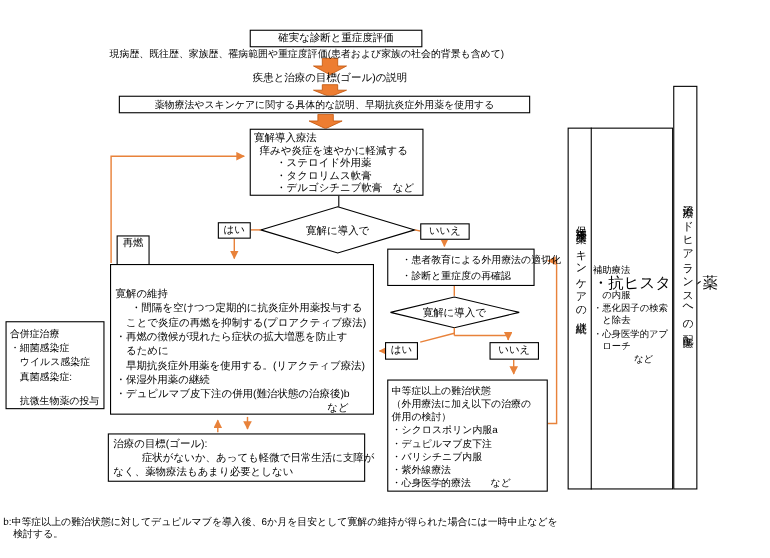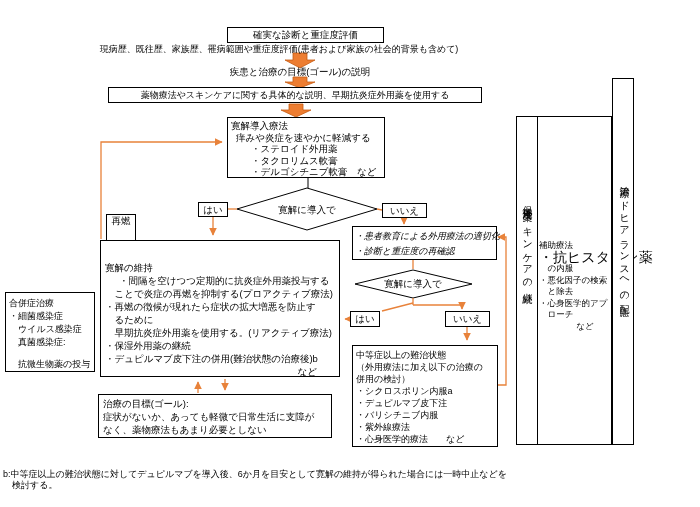--- a/index.html
+++ b/index.html
@@ -76,23 +76,23 @@
     <div class="txt ln" style="position:static;line-height:11.5px;padding-left:5px;">痒みや炎症を速やかに軽減する</div>
     <div class="txt ln" style="position:static;line-height:11.5px;padding-left:20px;">・ステロイド外用薬</div>
     <div class="txt ln" style="position:static;line-height:11.5px;padding-left:20px;">・タクロリムス軟膏</div>
     <div class="txt ln" style="position:static;line-height:11.5px;padding-left:20px;">・デルゴシチニブ軟膏　など</div>
   </div>
 
   <div class="dtext" style="left:252px;top:204px;width:110px;">寛解に導入で</div>
   <div class="lbl" style="left:198px;top:202px;width:30px;height:15px;">はい</div>
   <div class="lbl" style="left:382px;top:203px;width:45px;height:15px;">いいえ</div>
 
-  <div class="lbl" style="left:106px;top:214px;width:30px;height:29px;font-family:Liberation Mono, monospace;">再燃</div>
+  <div class="lbl" style="left:106px;top:214px;width:30px;height:29px;">再燃</div>
 
-  <div class="box" style="left:352px;top:226px;width:145px;height:34px;padding:2px 2px;font-style:italic;">
+  <div class="box" style="left:352px;top:226px;width:134px;height:34px;padding:2px 12px;">
     <div class="txt ln" style="position:static;font-size:9px;line-height:15px;">・患者教育による外用療法の適切化</div>
     <div class="txt ln" style="position:static;font-size:9px;line-height:15px;">・診断と重症度の再確認</div>
   </div>
 
   <div class="dtext" style="left:368px;top:278px;width:90px;">寛解に導入で</div>
   <div class="lbl" style="left:350px;top:311px;width:30px;height:16px;line-height:14px;">はい</div>
   <div class="lbl" style="left:445px;top:311px;width:45px;height:16px;line-height:14px;">いいえ</div>
 
   <div class="box" style="left:100px;top:240px;width:240px;height:137px;padding:20px 4px 0 4px;">
     <div class="txt ln" style="position:static;line-height:13px;">寛解の維持</div>
@@ -109,21 +109,21 @@
   <div class="box" style="left:5px;top:292px;width:90px;height:80px;padding:4px 3px;">
     <div class="txt ln" style="position:static;font-size:9px;line-height:13px;">合併症治療</div>
     <div class="txt ln" style="position:static;font-size:9px;line-height:13px;">・細菌感染症</div>
     <div class="txt ln" style="position:static;font-size:9px;line-height:13px;">　ウイルス感染症</div>
     <div class="txt ln" style="position:static;font-size:9px;line-height:13px;">　真菌感染症:</div>
     <div class="txt ln" style="position:static;font-size:9px;line-height:13px;margin-top:9px;">　抗微生物薬の投与</div>
   </div>
 
   <div class="box" style="left:98px;top:394px;width:234px;height:44px;padding:2px 4px;">
     <div class="txt ln" style="position:static;line-height:13px;">治療の目標(ゴール):</div>
-    <div class="txt ln" style="position:static;line-height:13px;">症状がないか、あっても軽微で日常生活に支障が</div>
+    <div class="txt ln" style="position:static;line-height:13px;margin-left:26px;">症状がないか、あっても軽微で日常生活に支障が</div>
     <div class="txt ln" style="position:static;line-height:13px;">なく、薬物療法もあまり必要としない</div>
   </div>
 
   <div class="box" style="left:352px;top:345px;width:146px;height:102px;padding:3px 3px;">
     <div class="txt ln" style="position:static;font-size:9px;line-height:12px;">中等症以上の難治状態</div>
     <div class="txt ln" style="position:static;font-size:9px;line-height:12px;">（外用療法に加え以下の治療の</div>
     <div class="txt ln" style="position:static;font-size:9px;line-height:12px;">併用の検討）</div>
     <div class="txt ln" style="position:static;font-size:9px;line-height:12px;">・シクロスポリン内服a</div>
     <div class="txt ln" style="position:static;font-size:9px;line-height:12px;">・デュピルマブ皮下注</div>
     <div class="txt ln" style="position:static;font-size:9px;line-height:12px;">・バリシチニブ内服</div>

